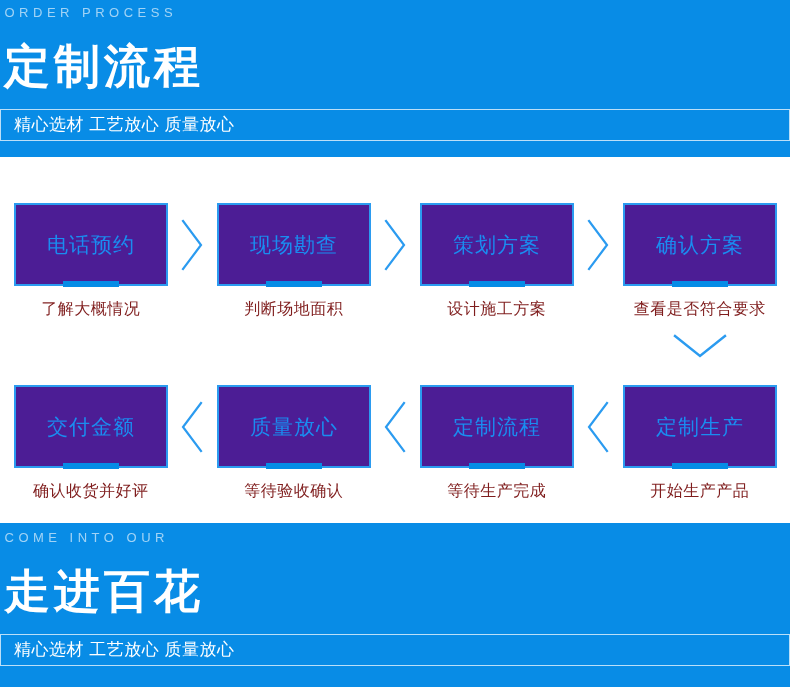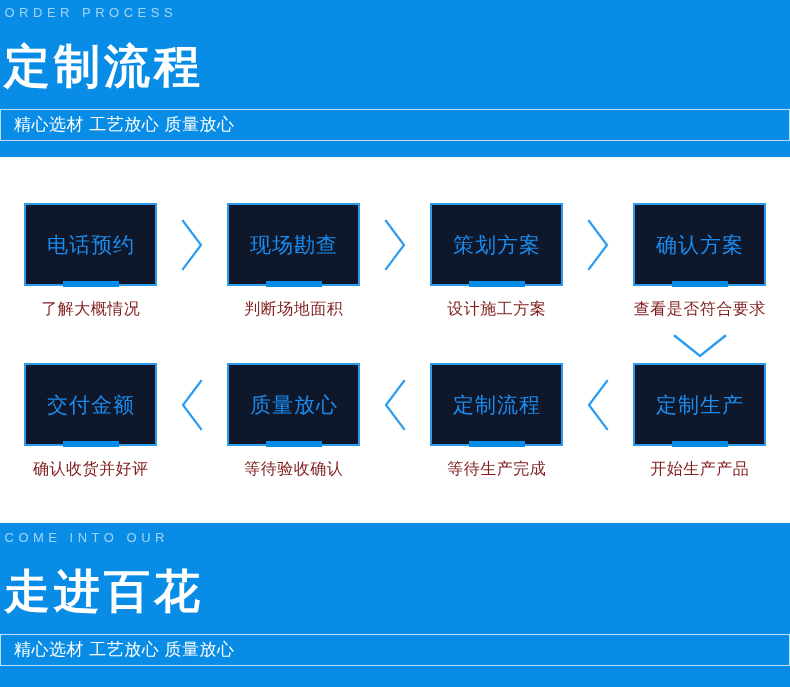--- a/index.html
+++ b/index.html
@@ -93,21 +93,21 @@
 
   .row {
     position: absolute;
     left: 0;
     width: 790px;
     height: 130px;
     display: flex;
     align-items: flex-start;
   }
   .row-1 { top: 46px; }
-  .row-2 { top: 206px; }
+  .row-2 { top: 228px; }
 
   .cell {
     width: 133px;
     display: flex;
     flex-direction: column;
     align-items: center;
     flex: 0 0 auto;
   }
   .cell-1 { margin-left: 24px; }
 
@@ -115,24 +115,24 @@
     flex: 1 1 auto;
     display: flex;
     align-items: flex-start;
     justify-content: center;
     padding-top: 12px;
   }
 
   .box {
     position: relative;
     box-sizing: border-box;
-    width: 133px;
+    width: 154px;
     height: 83px;
     border: 2px solid #2b9bf0;
-    background: #0f172a;
+    background: #4c1d95;
     display: flex;
     align-items: center;
     justify-content: center;
   }
   .box-label {
     color: #1a8cf0;
     font-size: 21px;
     line-height: 26px;
     letter-spacing: 1px;
     text-indent: 1px;

